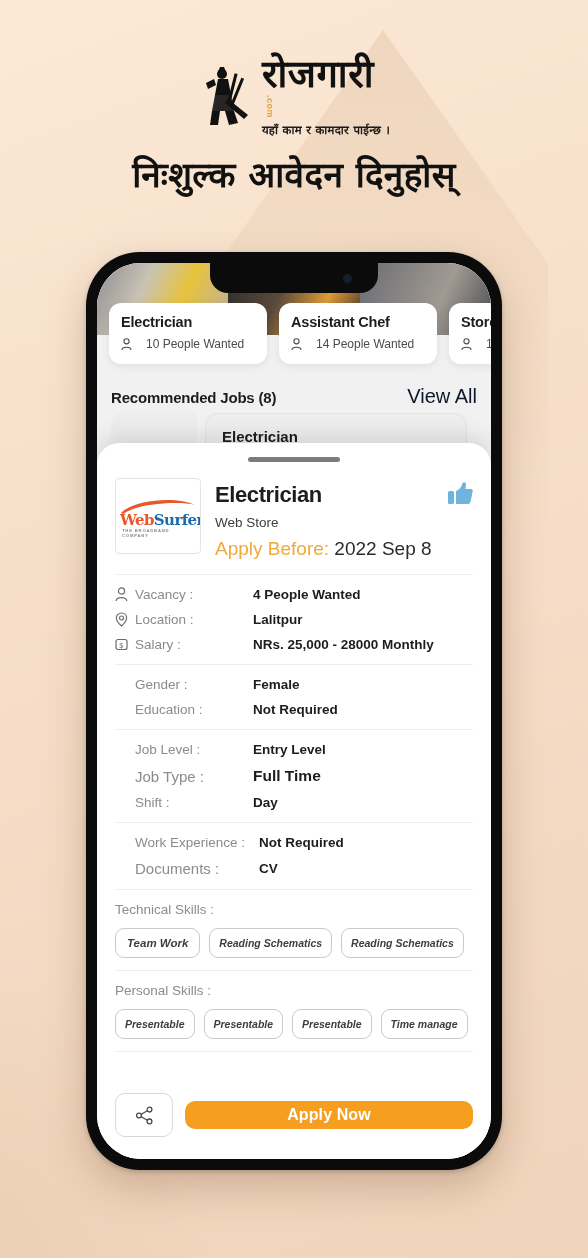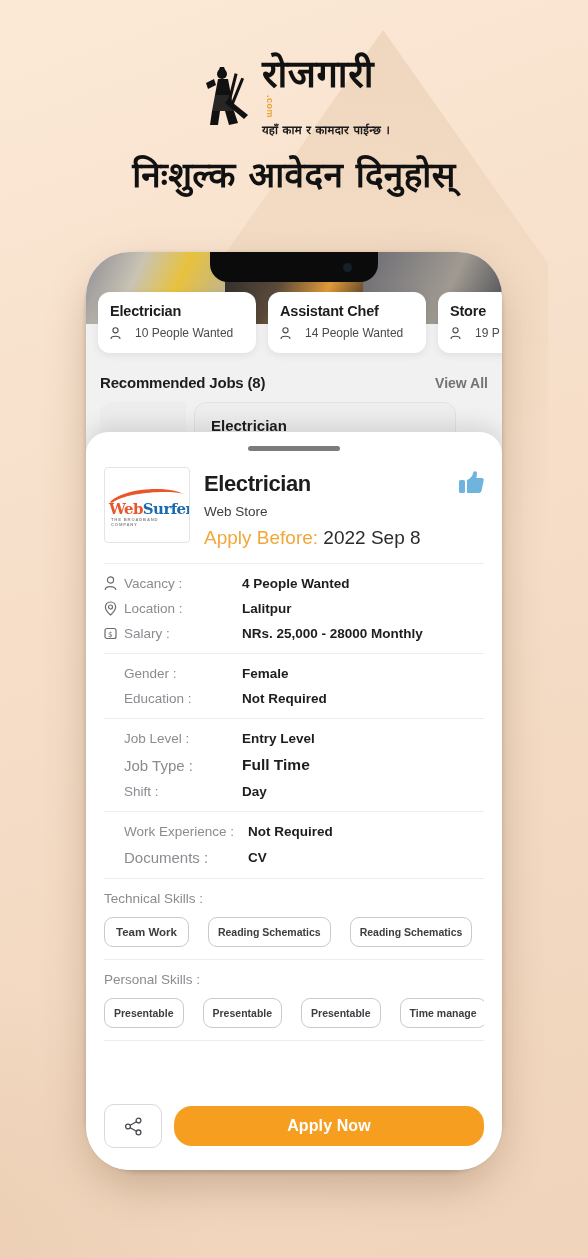--- a/index.html
+++ b/index.html
@@ -56,20 +56,21 @@
     font-family: "DejaVu Sans", sans-serif;
     font-size: 35px; font-weight: 700; color: #111; letter-spacing: .4px;
   }
 
   
   .phone {
     position: absolute; left: 86px; top: 252px;
     width: 416px; height: 918px;
     background: #0b0b0b;
     border-radius: 54px;
+    padding: 11px;
     box-shadow: 0 18px 40px rgba(120,85,55,.30), 0 2px 5px rgba(0,0,0,.2);
   }
   .screen {
     position: relative; width: 100%; height: 100%;
     background: #f4f4f4; border-radius: 44px; overflow: hidden;
   }
   .notch {
     position: absolute; top: 0; left: 50%; transform: translateX(-50%);
     width: 168px; height: 30px; background: #0b0b0b;
     border-bottom-left-radius: 18px; border-bottom-right-radius: 18px;
@@ -110,21 +111,21 @@
     margin-top: 7px; font-size: 12px; color: #4a4a4f;
     display: flex; align-items: center; gap: 14px; white-space: nowrap;
   }
 
   .rec-row {
     position: absolute; top: 122px; left: 14px; right: 14px;
     display: flex; justify-content: space-between; align-items: baseline;
     z-index: 15;
   }
   .rec-title { font-size: 15px; font-weight: 700; color: #1d1d1f; letter-spacing: -.2px; }
-  .rec-viewall { font-size: 14px; font-weight: 700; color: #737373; }
+  .rec-viewall { font-size: 20px; font-weight: 400; color: #0f172a; }
 
   .rec-card {
     position: absolute; top: 150px; left: 108px;
     width: 262px; height: 70px;
     background: #eeeeee; border: 1px solid #e2e2e2;
     border-radius: 12px 12px 0 0;
     z-index: 12;
   }
   .rec-card-title {
     padding: 14px 16px; font-size: 15px; font-weight: 700; color: #1d1d1f;
@@ -182,42 +183,42 @@
   .drow .lbl {
     font-size: 13.5px; color: #8b8b91; width: 118px; flex: 0 0 118px;
   }
   .drow .lbl.wide { width: 124px; flex: 0 0 124px; }
   .drow .val { font-size: 13.5px; font-weight: 700; color: #1d1d1f; }
   .drow .val.big { font-size: 15.5px; }
   .drow .lbl.big { font-size: 15px; }
 
   .skills-group { padding: 12px 0 12px 0; border-bottom: 1px solid #ededed; }
   .skills-label { font-size: 13.5px; color: #8b8b91; margin-bottom: 11px; }
-  .chips { display: flex; gap: 19px; flex-wrap: nowrap; overflow: hidden; }
+  .chips { display: flex; gap: 9px; flex-wrap: nowrap; overflow: hidden; font-style: italic; }
   .chip {
     flex: 0 0 auto;
     border: 1px solid #c9c9cf; border-radius: 9px;
     padding: 8px 11px;
     font-size: 11.5px; font-weight: 700; color: #3d3d42;
     white-space: nowrap;
   }
   .chip.sm { font-size: 10.5px; padding: 8px 9px; }
 
   .sheet-footer {
     flex: 0 0 auto; display: flex; align-items: center; gap: 12px;
     padding: 10px 18px 22px 18px; background: #fff;
   }
   .share-btn {
     flex: 0 0 auto; width: 58px; height: 44px;
     border: 1px solid #d8d8dd; border-radius: 10px; background: #fff;
     display: flex; align-items: center; justify-content: center; color: #4a4a50;
   }
   .apply-btn {
-    flex: 1 1 auto; height: 40px;
-    background: #f59e20; border: none; border-radius: 18px;
+    flex: 1 1 auto; height: 28px;
+    background: #f59e20; border: none; border-radius: 10px;
     color: #fff; font-size: 16px; font-weight: 700; letter-spacing: .1px;
     font-family: "Liberation Sans", sans-serif;
     display: flex; align-items: center; justify-content: center;
   }
 
   
   .ws { position: relative; width: 80px; height: 46px; }
   .ws-swoosh { position: absolute; left: 2px; top: 4px; width: 76px; height: 18px; }
   .ws-text { position: absolute; left: 2px; top: 18px; font-size: 15px; font-weight: 700; letter-spacing: -.6px; }
   .ws-web { color: #e8562a; font-family: "DejaVu Serif", serif; }

